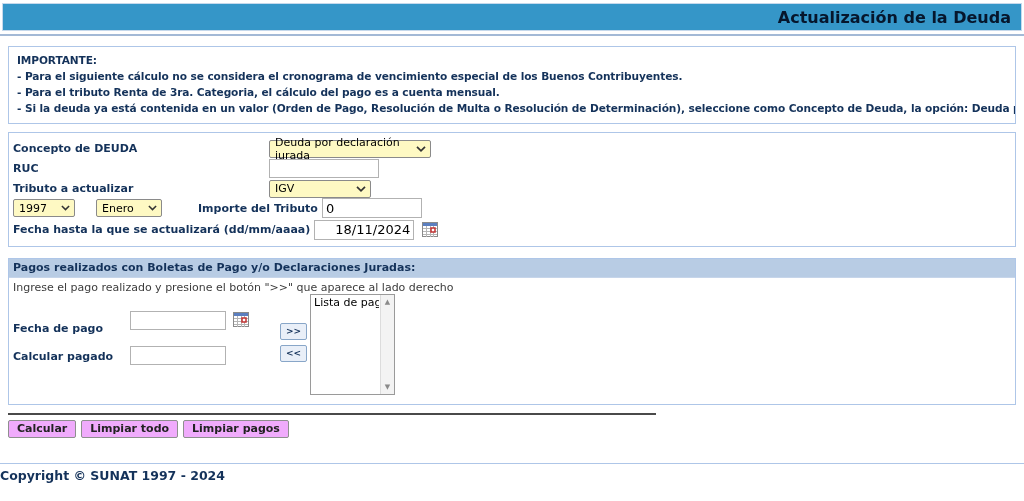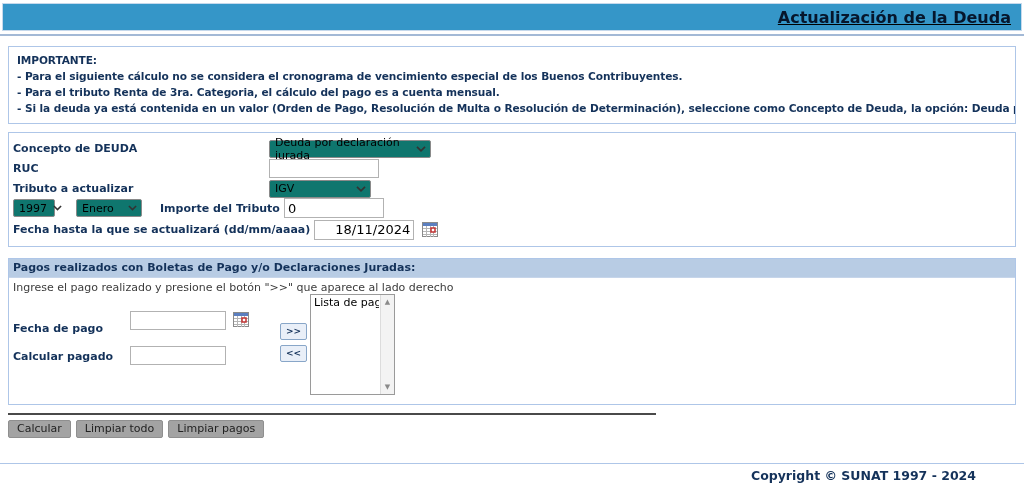--- a/index.html
+++ b/index.html
@@ -5,21 +5,21 @@
   * { box-sizing: border-box; }
   html,body { margin:0; padding:0; }
   body {
     width:1024px; height:501px; overflow:hidden; background:#ffffff;
     font-family:"DejaVu Sans", "Liberation Sans", sans-serif; position:relative;
   }
   
   .topbar {
     margin:3px 2px 0 2px; height:28px; background:#3596c8;
     border:1px solid #c6d9ec; display:flex; align-items:center;
-    justify-content:flex-end; padding-right:10px;text-decoration:underline;
+    justify-content:flex-end; padding-right:10px;
   }
   .topbar-title { font-size:16px; font-weight:bold; color:#06162c; }
   .top-rule { height:2px; background:#a3b9d6; margin-top:3px; }
 
   
   .notice {
     margin:10px 8px 0 8px; border:1px solid #aec6e8;
     padding:5px 0 7px 8px; overflow:hidden;
   }
   .notice-line {
@@ -31,26 +31,26 @@
   .panel { margin:8px 8px 0 8px; border:1px solid #aec6e8; }
   .panel-header {
     background:#b8cce4; padding:2px 4px 3px 4px; font-size:11px;
     font-weight:bold; color:#14325a; border-bottom:1px solid #c6d5ea;
   }
   .panel-body { padding:6px 4px 5px 4px; }
 
   .frow { display:flex; align-items:center; min-height:19px; }
   .flabel { flex:0 0 256px; font-size:11px; font-weight:bold; color:#14325a; }
   .flabel.wide { flex:0 0 auto; padding-right:4px; }
-  .inline-label { font-size:11px; font-weight:bold; color:#14325a; margin-left:18px; margin-right:4px; }
+  .inline-label { font-size:11px; font-weight:bold; color:#14325a; margin-left:36px; margin-right:4px; }
 
   
   .fselect {
     display:inline-flex; align-items:center; justify-content:space-between;
-    background:#0f766e; border:1px solid #8a8a8a; border-radius:2px; height:18px;
+    background:#fef9c3; border:1px solid #8a8a8a; border-radius:2px; height:18px;
     padding:0 4px 0 5px; font-size:11px; color:#000; cursor:default;
   }
   .chev { display:inline-flex; margin-left:6px; }
 
   
   .tinput {
     border:1px solid #b2b2b2; background:#fff; height:19px; font-size:12px;
     padding:0 3px; font-family:inherit; color:#000;
   }
   .tinput.big { font-size:13px; height:20px; }
@@ -78,28 +78,29 @@
   .scroll-arrow {
     position:absolute; left:0; right:0; text-align:center; font-size:7px;
     color:#8a8a8a; cursor:pointer;
   }
   .scroll-arrow.up { top:3px; } .scroll-arrow.down { bottom:3px; }
 
   
   .dark-rule { margin:8px 0 0 8px; width:648px; height:2px; background:#4a4a4a; }
   .actions { margin:5px 0 0 8px; display:flex; gap:5px; }
   .btn {
-    font-family:inherit; font-size:11px; color:#222; background:#a3a3a3;
+    font-family:inherit; font-size:11px; color:#222; background:#f0abfc;
     border:1px solid #8f8f8f; border-radius:2px; padding:1px 8px 2px; height:18px;
     cursor:pointer;
+    font-weight:bold;
   }
 
   .footer-rule { margin-top:25px; height:1px; background:#aec6e8; }
   .footer-text {
-    margin-top:4px; text-align:right; padding-right:48px;
+    margin-top:4px; padding-right:48px;
     font-size:12.5px; font-weight:bold; color:#14325a;
   }
 </style>
 </head>
 <body>
 
 <div class="topbar">
   <span class="topbar-title">Actualización de la Deuda</span>
 </div>
 <div class="top-rule"></div>
@@ -133,21 +134,21 @@
       <span class="fselect" style="width:102px">
         <span>IGV</span>
         <span class="chev">
           <svg width="10" height="6" viewBox="0 0 10 6">
               <path d="M1 0.8 L5 4.8 L9 0.8" stroke="#333" stroke-width="1.7" fill="none"></path>
             </svg>
         </span>
       </span>
     </div>
     <div class="frow" style="min-height:20px">
-      <span class="fselect" style="width:42px">
+      <span class="fselect" style="width:62px">
         <span>1997</span>
         <span class="chev">
           <svg width="9" height="6" viewBox="0 0 10 6">
               <path d="M1 0.8 L5 4.8 L9 0.8" stroke="#333" stroke-width="1.7" fill="none"></path>
             </svg>
         </span>
       </span>
       <span class="fselect" style="width:66px; margin-left:21px">
         <span>Enero</span>
         <span class="chev">

